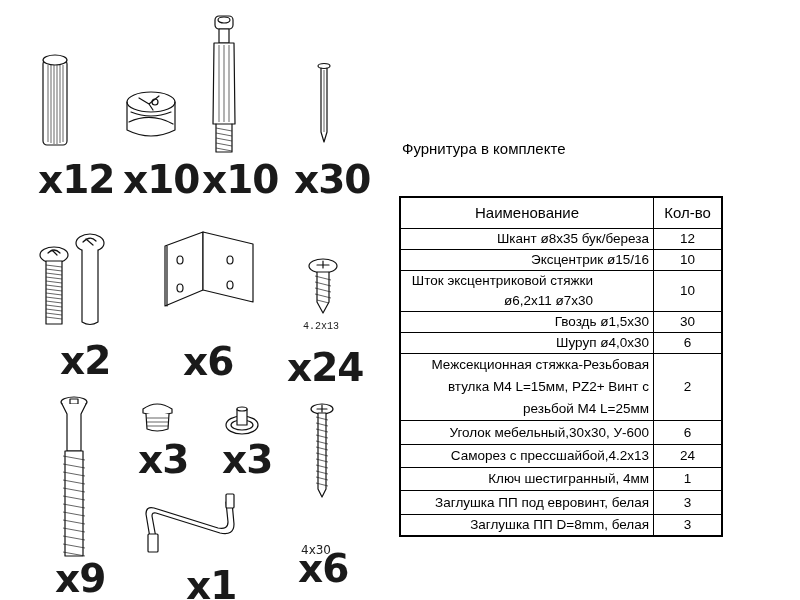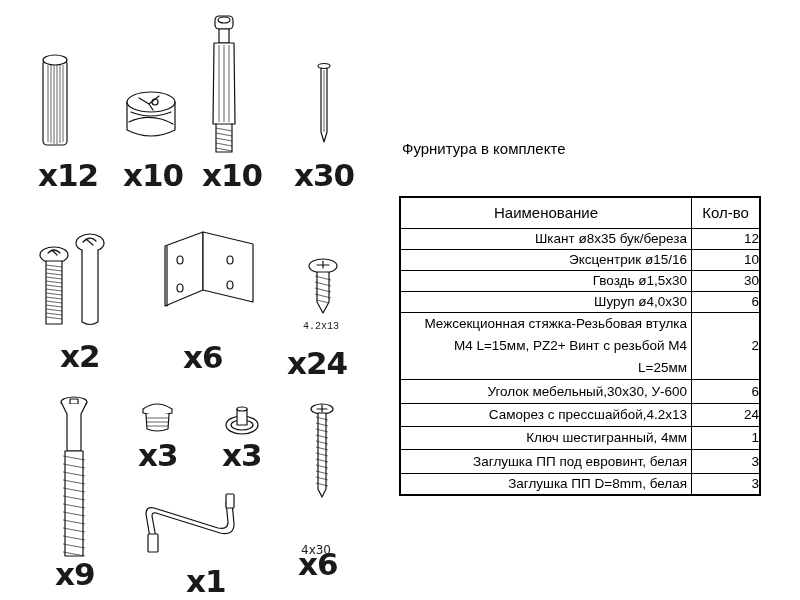--- a/index.html
+++ b/index.html
@@ -4,47 +4,47 @@
   <style>
     html, body { margin: 0; padding: 0; }
     body {
       width: 800px; height: 600px; background: #ffffff; position: relative; overflow: hidden;
       font-family: "DejaVu Sans", sans-serif; color: #000;
     }
     .part { position: absolute; }
     .part svg { position: absolute; overflow: visible; }
     .qty {
       position: absolute; font-family: "DejaVu Sans", sans-serif; font-weight: bold;
-      font-size: 31px; color: #1a1a1a; letter-spacing: -1px; line-height: 1; white-space: nowrap;
+      font-size: 39px; color: #1a1a1a; letter-spacing: -1px; line-height: 1; white-space: nowrap;
     }
     .size-label {
       position: absolute; font-family: "DejaVu Sans", sans-serif; font-size: 10px; color: #222;
       white-space: nowrap;
     }
     .size-label.big { font-size: 12px; margin-top: 12px; }
     .stroke { fill: none; stroke: #111; stroke-width: 1.2; stroke-linecap: round; stroke-linejoin: round; }
     .fillw { fill: #fff; stroke: #111; stroke-width: 1.2; stroke-linejoin: round; }
     .thin { fill: none; stroke: #222; stroke-width: 0.7; }
 
     #kit-title {
       position: absolute; left: 402px; top: 140px; font-family: "Liberation Sans", sans-serif;
       font-size: 15px; color: #000;
     }
     #hardware-table {
-      position: absolute; left: 399px; top: 196px; width: 362px;
+      position: absolute; left: 399px; top: 196px; width: 324px;
       border-collapse: collapse; font-family: "Liberation Sans", sans-serif; font-size: 13.5px;
       border: 2px solid #000;
     }
     #hardware-table th, #hardware-table td {
       border: 1.5px solid #000; padding: 0 4px; line-height: 20px; vertical-align: middle;
     }
     #hardware-table th { font-weight: normal; font-size: 15px; height: 30px; text-align: center; }
     #hardware-table th.qty-col { padding: 0 2px; }
     #hardware-table td.name { text-align: right; }
-    #hardware-table td.count { text-align: right; width: 67px; padding: 0; }
+    #hardware-table td.count { text-align: center; width: 67px; padding: 0; }
   </style>
 </head>
 <body>
 
 <div class="part" style="left:40px;top:50px;">
   <svg width="40" height="100" style="left:0;top:0;">
     <rect class="fillw" x="3" y="10" width="24" height="85" rx="4"></rect>
     <ellipse class="fillw" cx="15" cy="10" rx="12" ry="5"></ellipse>
     <line class="thin" x1="8" y1="15" x2="8" y2="92"></line>
     <line class="thin" x1="11" y1="15" x2="11" y2="93"></line>
@@ -192,20 +192,24 @@
   <tbody>
     <tr>
         <td class="name">Шкант ø8x35 бук/береза</td>
         <td class="count">12</td>
       </tr>
     <tr>
         <td class="name">Эксцентрик ø15/16</td>
         <td class="count">10</td>
       </tr>
     <tr>
+        <td class="name" style="padding-right:60px;">Шток эксцентриковой стяжки ø6,2x11 ø7x30</td>
+        <td class="count">10</td>
+      </tr>
+    <tr>
         <td class="name">Гвоздь ø1,5x30</td>
         <td class="count">30</td>
       </tr>
     <tr>
         <td class="name">Шуруп ø4,0x30</td>
         <td class="count">6</td>
       </tr>
     <tr>
         <td class="name" style="line-height:22px;margin-left:12px;">Межсекционная стяжка-Резьбовая втулка М4 L=15мм, PZ2+ Винт с резьбой М4 L=25мм</td>
         <td class="count">2</td>

